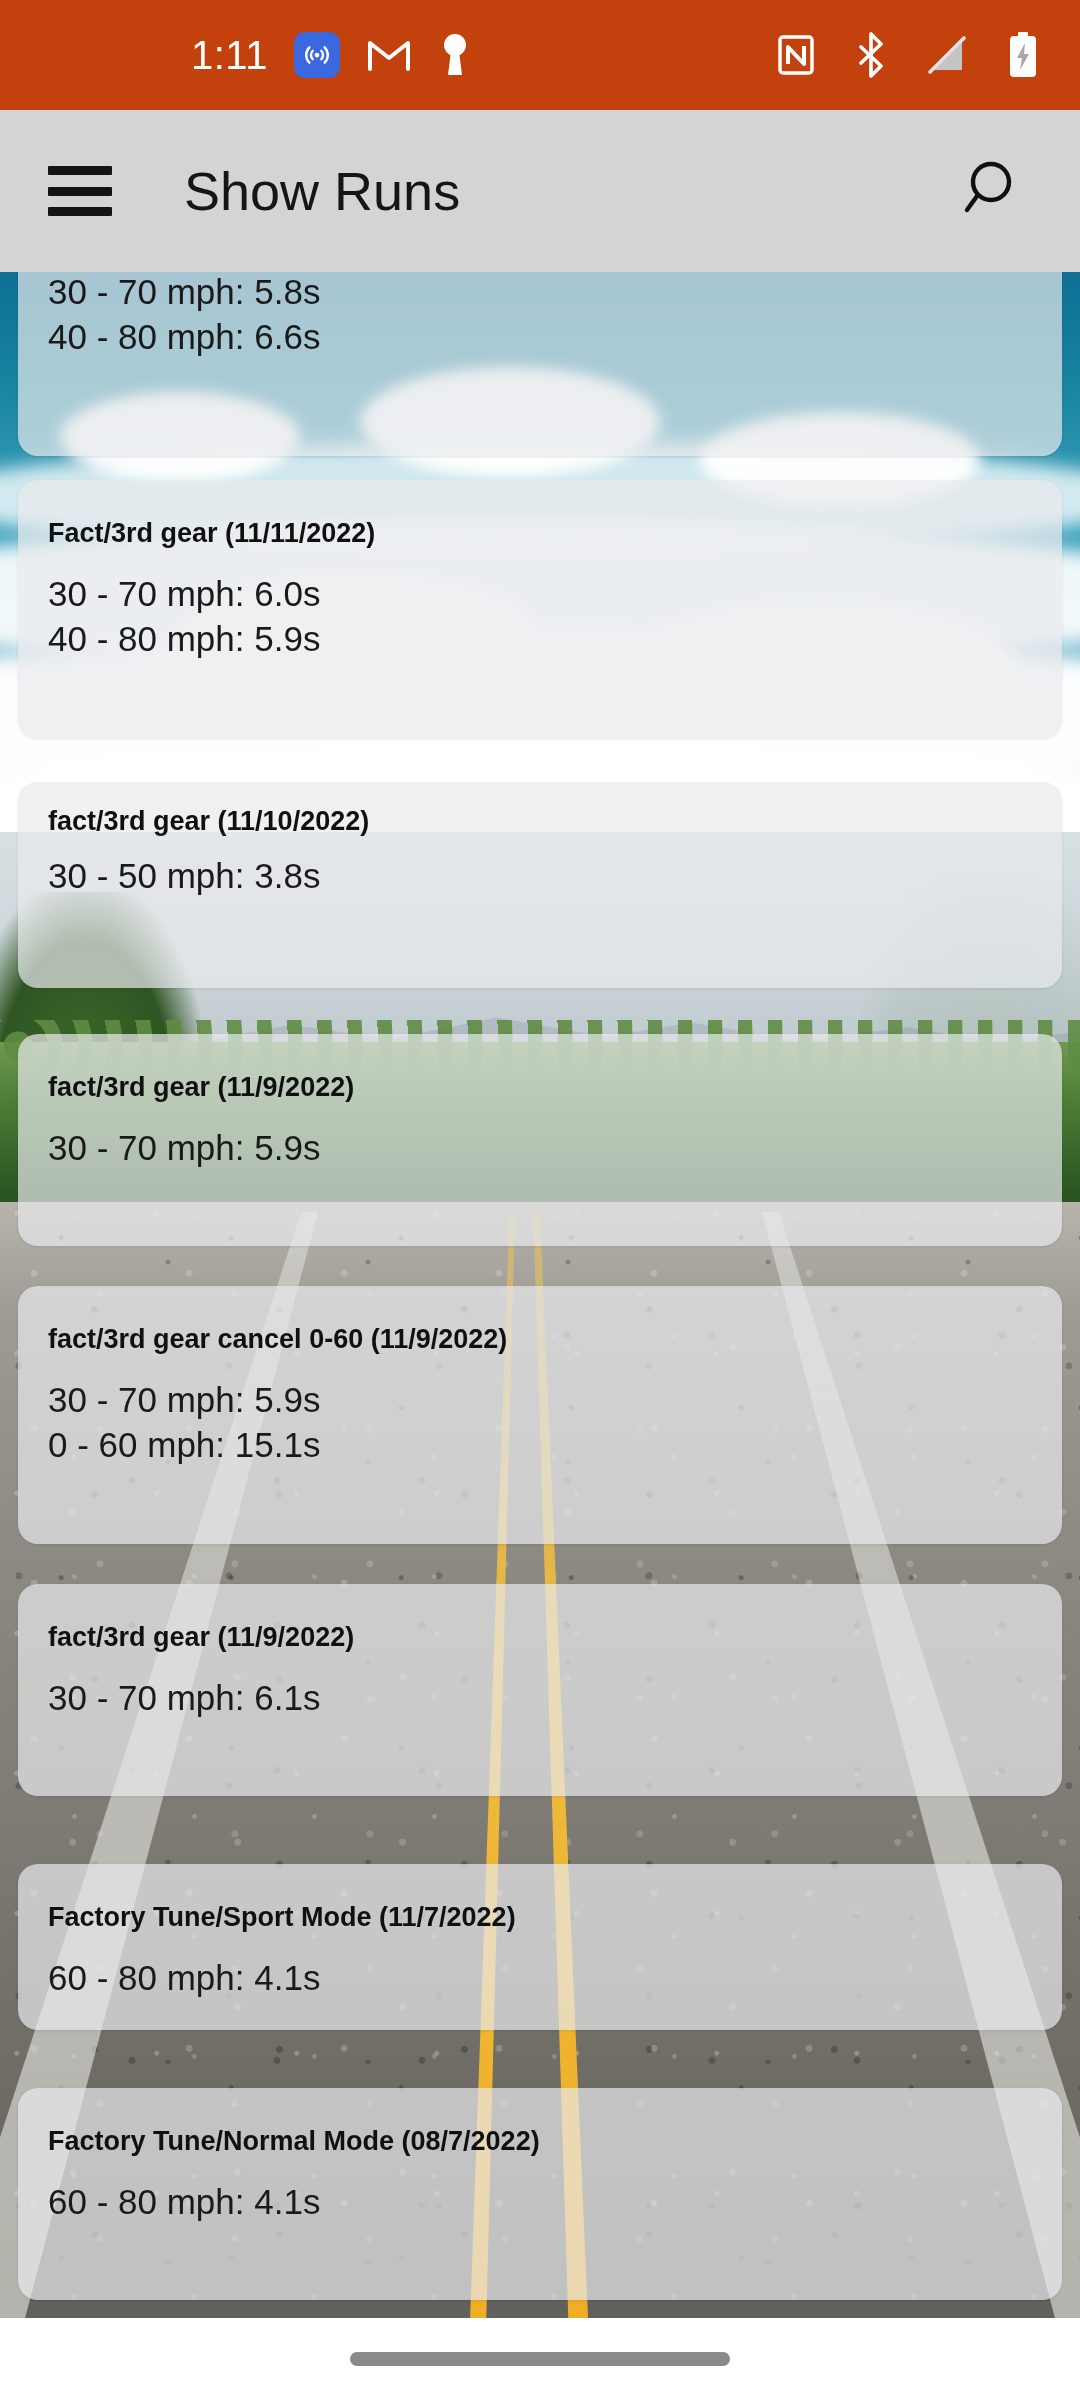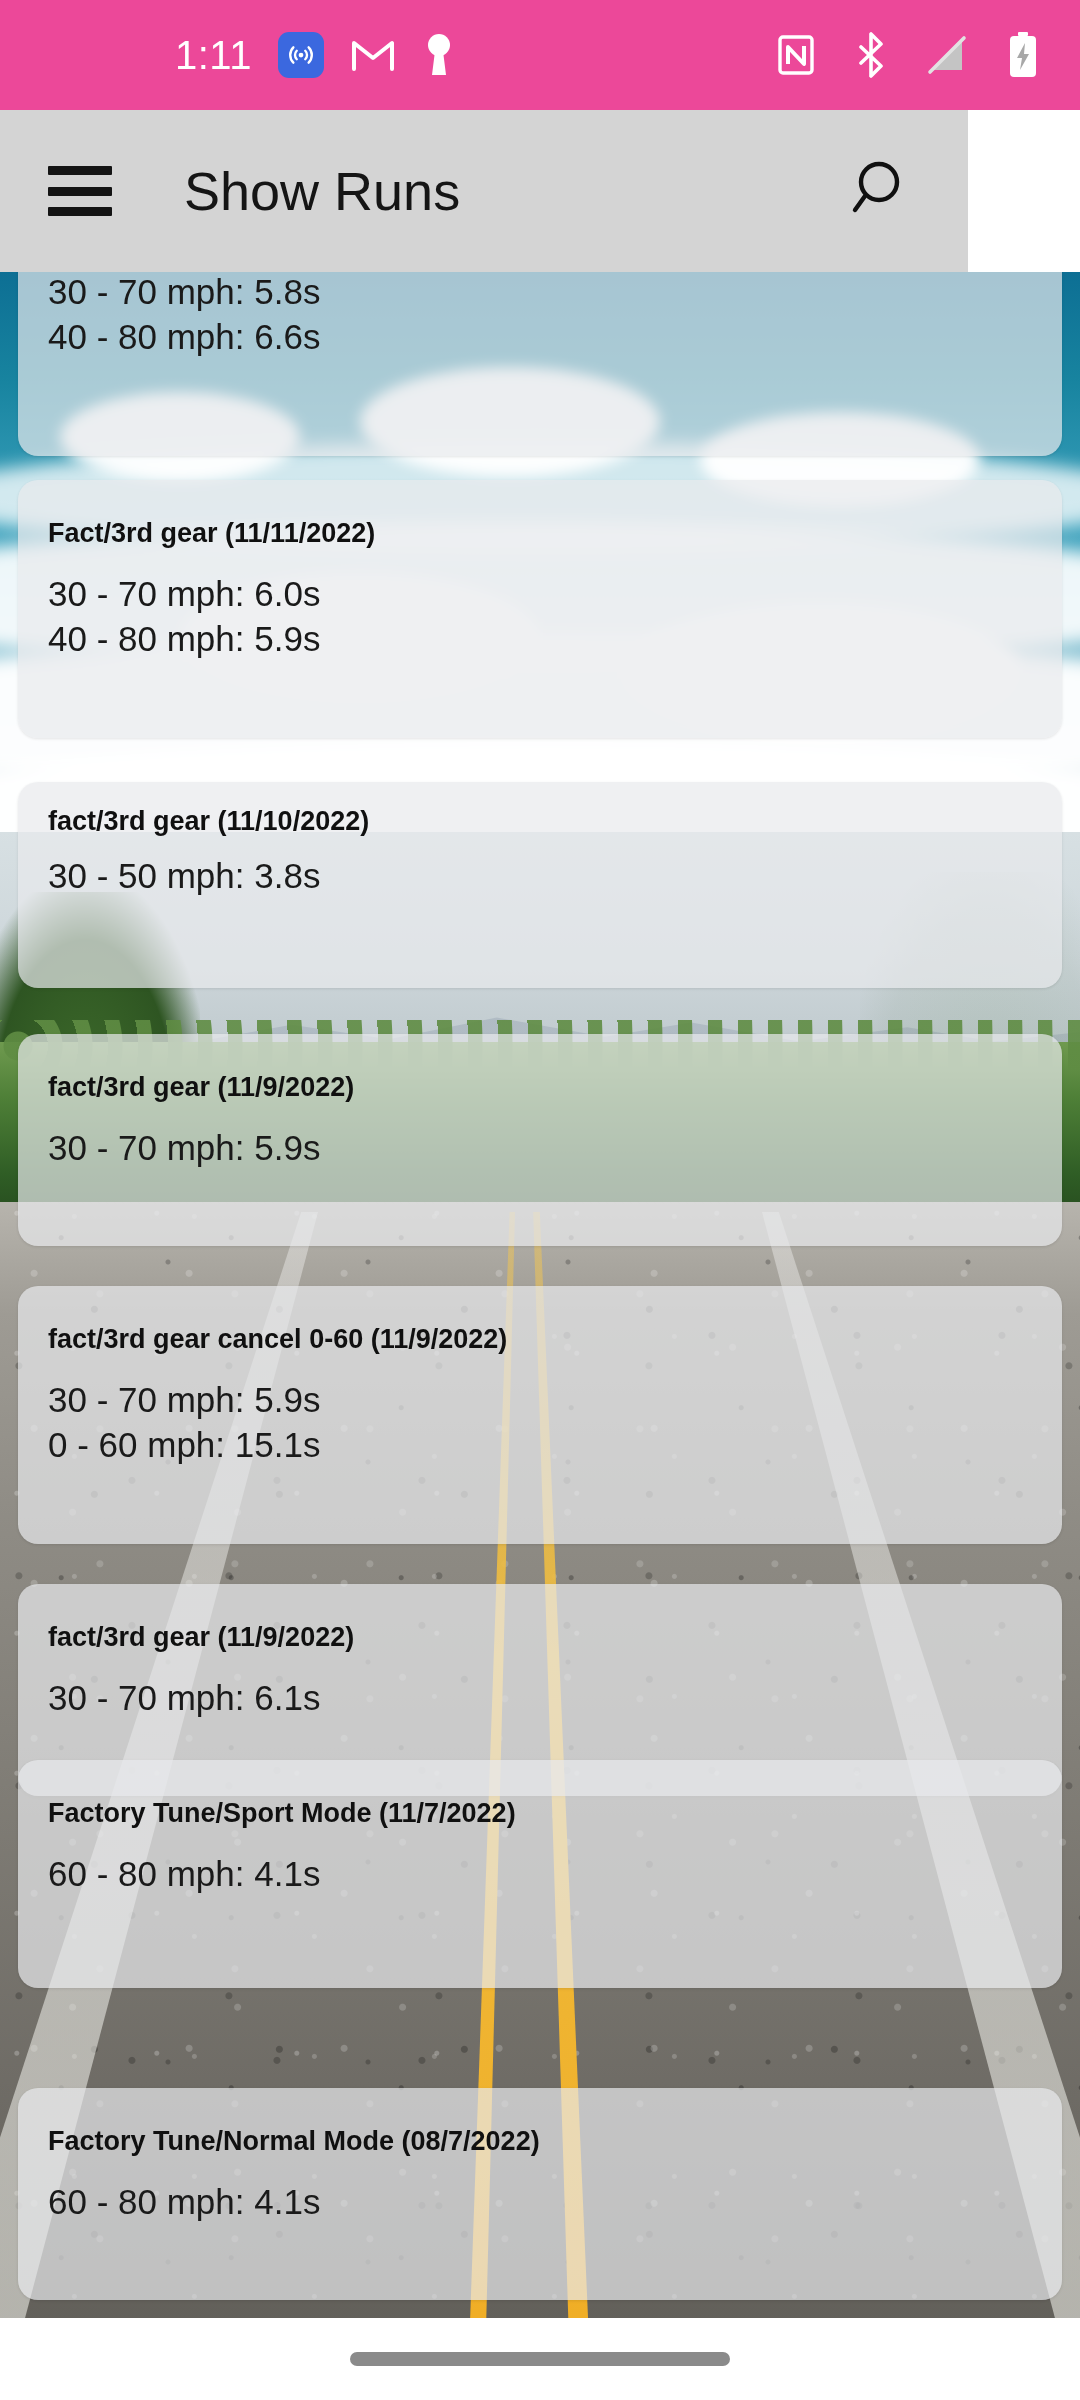--- a/index.html
+++ b/index.html
@@ -7,23 +7,24 @@
     width:1080px; height:2400px;
     font-family:"Liberation Sans", sans-serif;
     background:#ffffff;
     overflow:hidden;
   }
   #screen { position:relative; width:1080px; height:2400px; overflow:hidden; }
 
   
   .statusbar {
     position:absolute; top:0; left:0; width:1080px; height:110px;
-    background:#ec4899;
+    background:#c2410c;
     display:flex; align-items:center;
     z-index:40;
+    padding-left:16px;
   }
   .sb-left {
     display:flex; align-items:center; gap:26px;
     margin-left:175px;
   }
   .sb-time {
     color:#ffffff; font-size:40px; font-weight:400;
     letter-spacing:0.5px; line-height:1;
   }
   .sb-right {
@@ -37,21 +38,21 @@
   }
   .icon-gmail { width:46px; height:36px; }
   .icon-keyhole { width:34px; height:48px; }
   .icon-nfc { width:40px; height:44px; }
   .icon-bt { width:34px; height:46px; }
   .icon-nosig { width:42px; height:42px; }
   .icon-batt { width:34px; height:48px; }
 
   
   .appbar {
-    position:absolute; top:110px; left:0; width:968px; height:162px;
+    position:absolute; top:110px; left:0; width:1080px; height:162px;
     background:#d4d4d4;
     display:flex; align-items:center;
     z-index:35;
   }
   .hamburger {
     margin-left:48px; width:64px; height:50px;
     display:flex; flex-direction:column; justify-content:space-between;
     cursor:pointer;
   }
   .hamburger span { display:block; width:64px; height:9px; background:#141414; border-radius:1px; }
@@ -244,21 +245,21 @@
       <div class="card-title">fact/3rd gear cancel 0-60 (11/9/2022)</div>
       <div class="card-line" style="margin-top:22px;">30 - 70 mph: 5.9s</div>
       <div class="card-line">0 - 60 mph: 15.1s</div>
     </div>
 
     <div class="card" style="top:1312px;height:212px;padding-top:38px;">
       <div class="card-title">fact/3rd gear (11/9/2022)</div>
       <div class="card-line" style="margin-top:22px;">30 - 70 mph: 6.1s</div>
     </div>
 
-    <div class="card" style="top:1488px;height:228px;padding-top:38px;">
+    <div class="card" style="top:1592px;height:166px;padding-top:38px;">
       <div class="card-title">Factory Tune/Sport Mode (11/7/2022)</div>
       <div class="card-line" style="margin-top:22px;">60 - 80 mph: 4.1s</div>
     </div>
 
     <div class="card" style="top:1816px;height:212px;padding-top:38px;">
       <div class="card-title">Factory Tune/Normal Mode (08/7/2022)</div>
       <div class="card-line" style="margin-top:22px;">60 - 80 mph: 4.1s</div>
     </div>
 
   </div>

